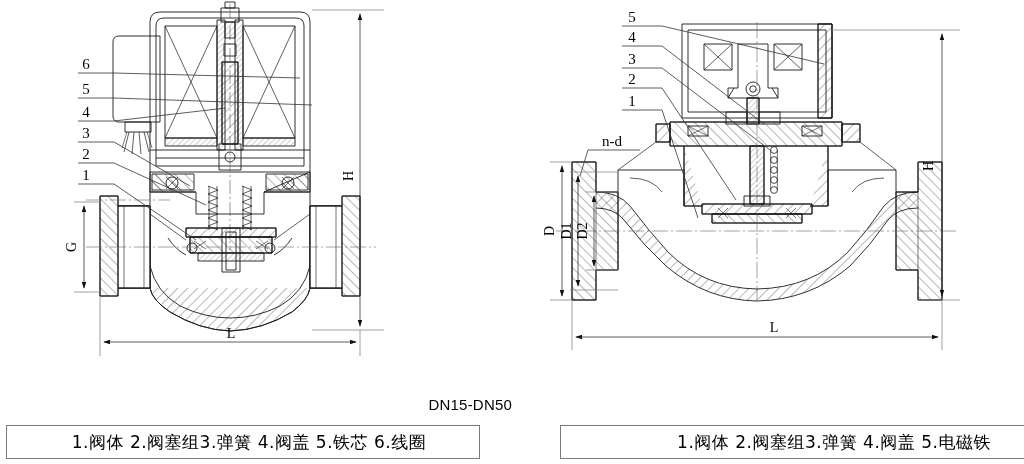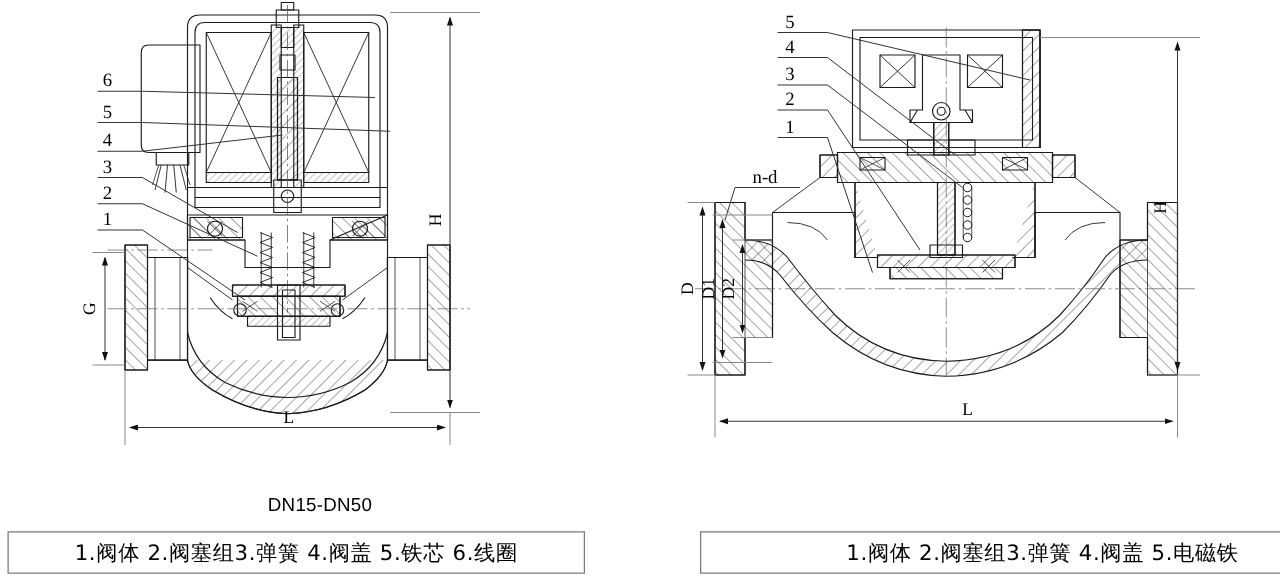--- a/index.html
+++ b/index.html
@@ -3,21 +3,21 @@
 <meta charset="utf-8">
 <style>
   html,body{margin:0;padding:0;background:#ffffff;}
   body{width:1024px;height:464px;font-family:"Liberation Sans",sans-serif;color:#1a1a1a;overflow:hidden;}
   #root{position:relative;width:1024px;height:464px;}
   .panel{position:absolute;top:0;height:464px;width:512px;}
   .panel.left{left:0;}
   .panel.right{left:512px;}
   svg{display:block;}
   .cap-title{
-    position:absolute;width:100%;text-align:center;
+    position:absolute;width:100%;text-align:right;
     font-size:15px;letter-spacing:.2px;color:#000;
   }
   .cap-box{
     position:absolute;border:1px solid #7a7a7a;
     display:flex;align-items:center;justify-content:center;
     font-size:17px;color:#000;white-space:nowrap;
     font-family:"DejaVu Sans",sans-serif;
     letter-spacing:.5px;
   }
   .lbl{font-family:"Liberation Serif",serif;font-size:15px;fill:#000;}
@@ -196,21 +196,21 @@
 
       <g stroke="#333" stroke-width="0.8" fill="none">
         <line x1="100" y1="296" x2="100" y2="356" stroke="#888"></line>
         <line x1="360" y1="330" x2="360" y2="356" stroke="#888"></line>
         <line x1="104" y1="342" x2="356" y2="342" marker-start="url(#aR)" marker-end="url(#aL)"></line>
       </g>
       <text class="dim" x="231" y="338" text-anchor="middle">L</text>
     </svg>
 
     <div class="cap-title" style="top:396px;">DN15-DN50</div>
-    <div class="cap-box" style="left:6px;top:425px;width:460px;height:32px;">1.阀体 2.阀塞组3.弹簧 4.阀盖 5.铁芯 6.线圈</div>
+    <div class="cap-box" style="left:6px;top:425px;width:460px;height:32px;padding-left:12px;">1.阀体 2.阀塞组3.弹簧 4.阀盖 5.铁芯 6.线圈</div>
   </div>
 
   <div class="panel right">
     <svg width="512" height="400" viewBox="0 0 512 400">
       <g stroke="#1a1a1a" fill="none" stroke-width="0.9" stroke-linejoin="round">
 
         <g>
           <rect x="170" y="24" width="150" height="94"></rect>
           <rect x="176" y="30" width="138" height="82"></rect>
           <rect x="306" y="24" width="14" height="94" fill="url(#hatchA)"></rect>

